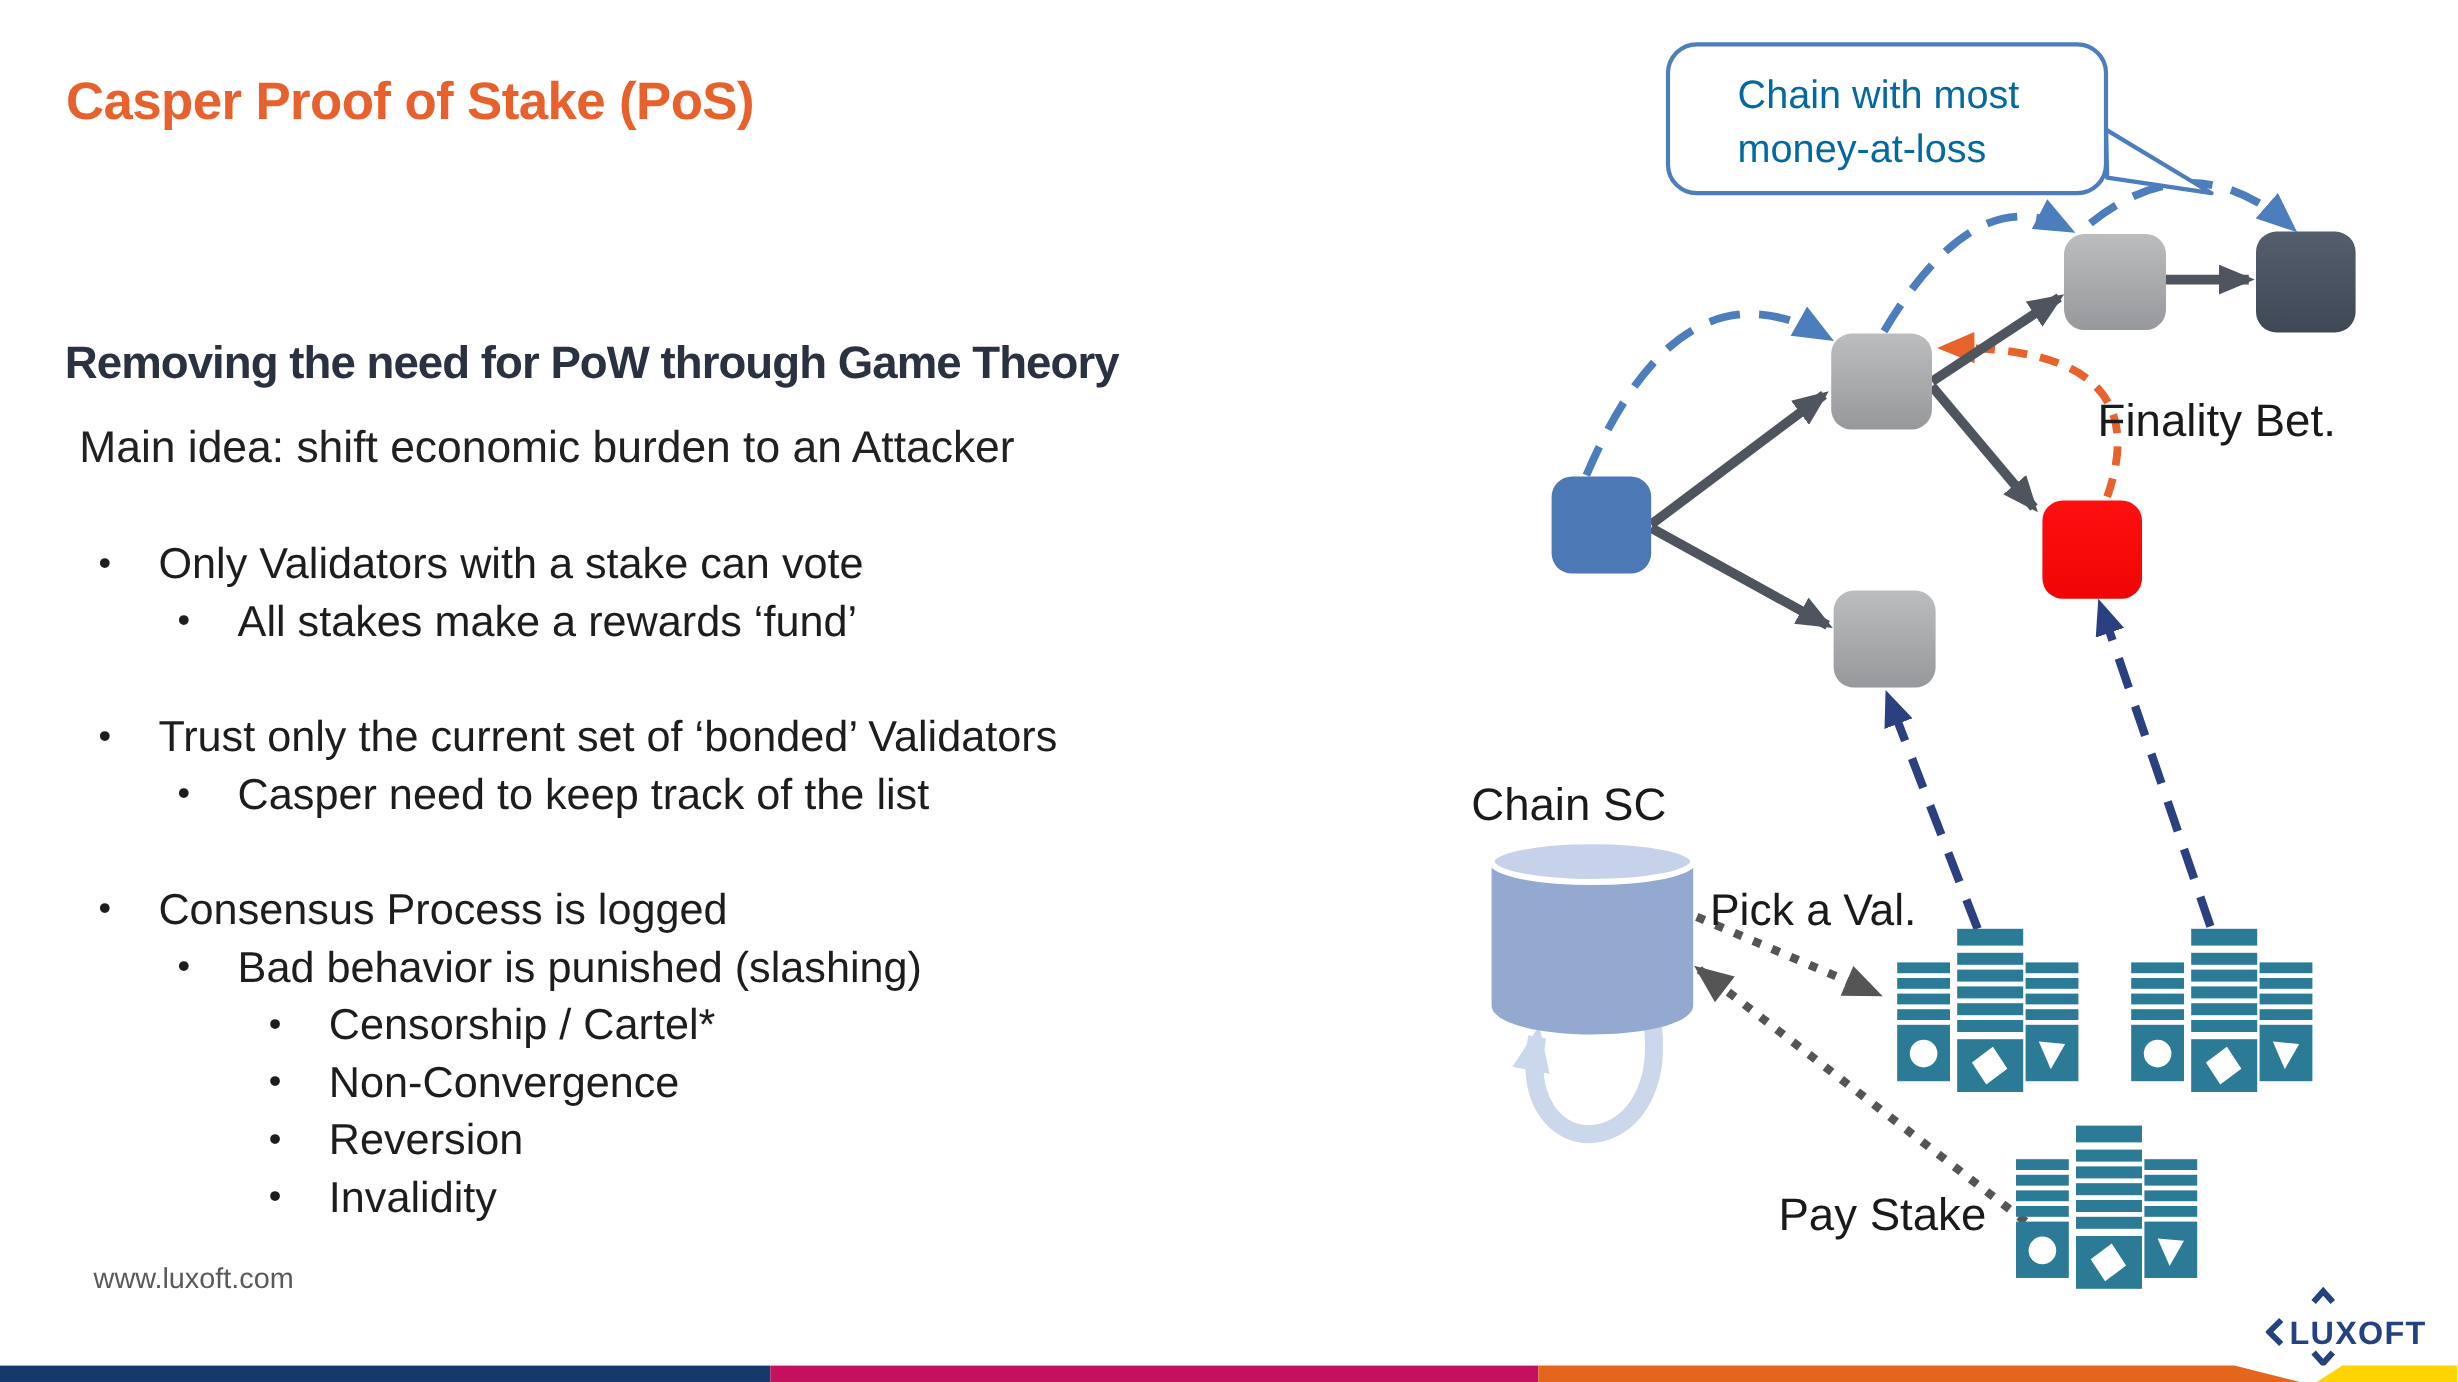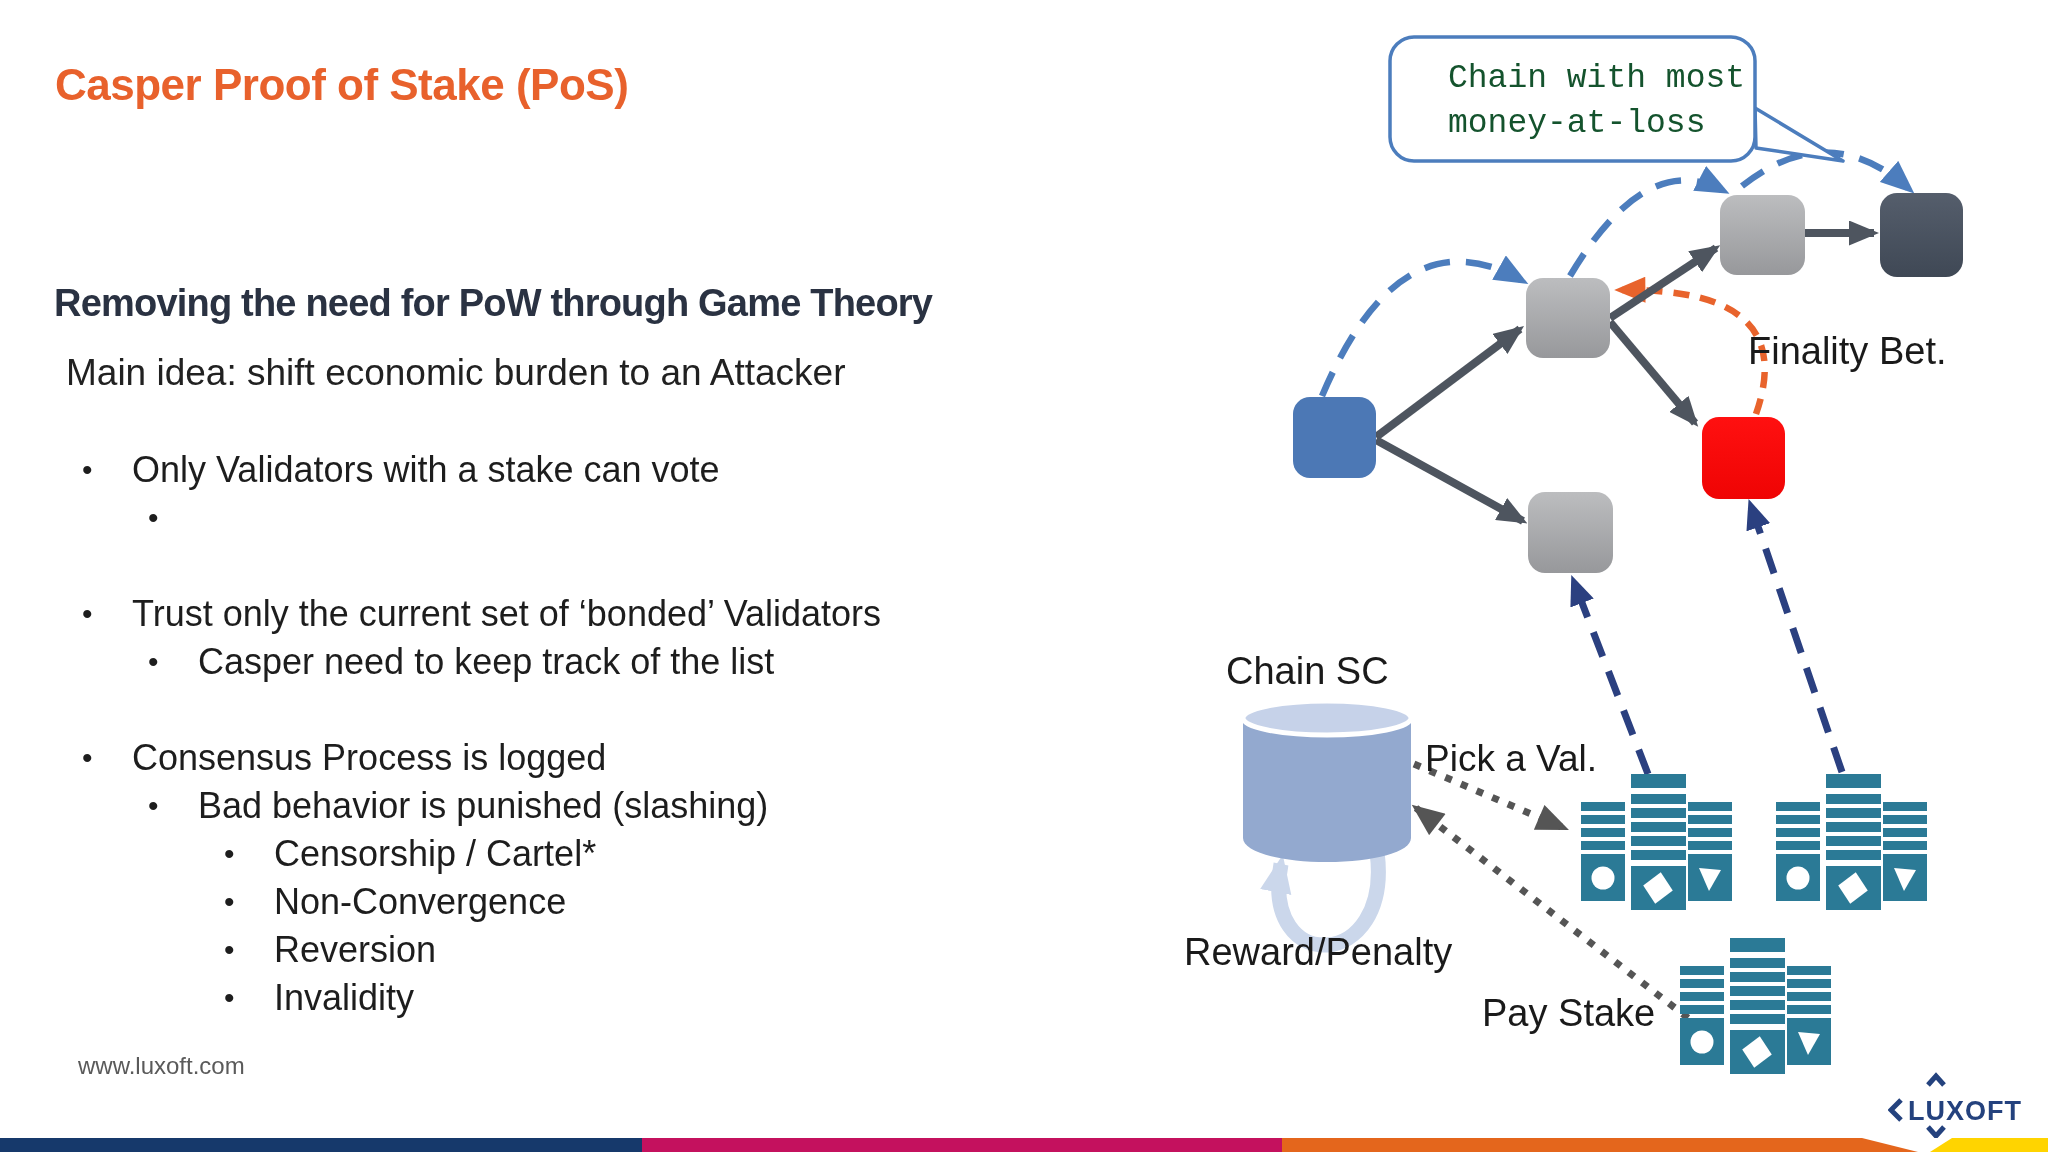--- a/index.html
+++ b/index.html
@@ -16,42 +16,42 @@
   ul.bullets li{position:relative;height:48px;line-height:48px;font-size:36px;color:#1d1d1d;white-space:nowrap;}
   ul.bullets li.gap{margin-top:48px;}
   .dot{position:absolute;top:0;font-size:30px;color:#1d1d1d;}
   li.lvl1 .dot{left:16px;} li.lvl1 .btxt{padding-left:66px;text-align:right;}
   li.lvl2 .dot{left:82px;} li.lvl2 .btxt{padding-left:132px;}
   li.lvl3 .dot{left:158px;} li.lvl3 .btxt{padding-left:208px;}
   .btxt{display:inline-block;}
 
   svg.overlay{position:absolute;left:0;top:0;z-index:1;}
   .dlabel{position:absolute;z-index:2;font-size:38px;color:#1a1a1a;white-space:nowrap;}
-  .callout-text{left:1448px;top:56px;font-size:33px;line-height:45px;color:#14532d;font-family:Liberation Mono, monospace;}
+  .callout-text{left:1448px;top:56px;font-size:33px;line-height:45px;color:#0369a1;}
   .callout-text span{display:block;}
   .lbl-finality{left:1748px;top:330px;}
   .lbl-casper{left:1226px;top:650px;}
   .lbl-pick{left:1425px;top:738px;font-size:37px;}
   .lbl-reward{left:1184px;top:931px;}
   .lbl-pay{left:1482px;top:992px;}
   .footer-url{left:78px;top:1052px;font-size:24px;color:#5A5A5A;z-index:2;}
   .logo{position:absolute;left:1888px;top:1072px;z-index:2;}
 </style>
 </head>
 <body>
 
 <div id="slide">
 
   <div class="abs title">Casper Proof of Stake (PoS)</div>
   <div class="abs heading">Removing the need for PoW through Game Theory</div>
   <div class="abs lead">Main idea: shift economic burden to an Attacker</div>
 
   <ul class="bullets">
     <li class="lvl1"><span class="dot">•</span><span class="btxt">Only Validators with a stake can vote</span></li>
-    <li class="lvl2"><span class="dot">•</span></li>
+    <li class="lvl2"><span class="dot">•</span><span class="btxt">All stakes make a rewards ‘fund’</span></li>
     <li class="lvl1 gap"><span class="dot">•</span><span class="btxt">Trust only the current set of ‘bonded’ Validators</span></li>
     <li class="lvl2"><span class="dot">•</span><span class="btxt">Casper need to keep track of the list</span></li>
     <li class="lvl1 gap"><span class="dot">•</span><span class="btxt">Consensus Process is logged</span></li>
     <li class="lvl2"><span class="dot">•</span><span class="btxt">Bad behavior is punished (slashing)</span></li>
     <li class="lvl3"><span class="dot">•</span><span class="btxt">Censorship / Cartel*</span></li>
     <li class="lvl3"><span class="dot">•</span><span class="btxt">Non-Convergence</span></li>
     <li class="lvl3"><span class="dot">•</span><span class="btxt">Reversion</span></li>
     <li class="lvl3"><span class="dot">•</span><span class="btxt">Invalidity</span></li>
   </ul>
 
@@ -160,21 +160,20 @@
     <polygon points="1952,1138 2048,1138 2048,1152 1930,1152" fill="#FFD400"></polygon>
   </svg>
 
   <div class="dlabel callout-text">
     <span>Chain with most</span>
     <span>money-at-loss</span>
   </div>
   <div class="dlabel lbl-finality">Finality Bet.</div>
   <div class="dlabel lbl-casper">Chain SC</div>
   <div class="dlabel lbl-pick">Pick a Val.</div>
-  <div class="dlabel lbl-reward">Reward/Penalty</div>
   <div class="dlabel lbl-pay">Pay Stake</div>
 
   <div class="abs footer-url">www.luxoft.com</div>
 
   <svg class="logo" width="150" height="66" viewBox="0 0 150 66">
     <g stroke="#24427E" stroke-width="5" fill="none" stroke-linecap="butt">
       <path d="M13,28 L3,38 L13,48"></path>
       <path d="M40,13 L48,4 L56,13"></path>
       <path d="M40,55 L48,64 L56,55"></path>
     </g>

